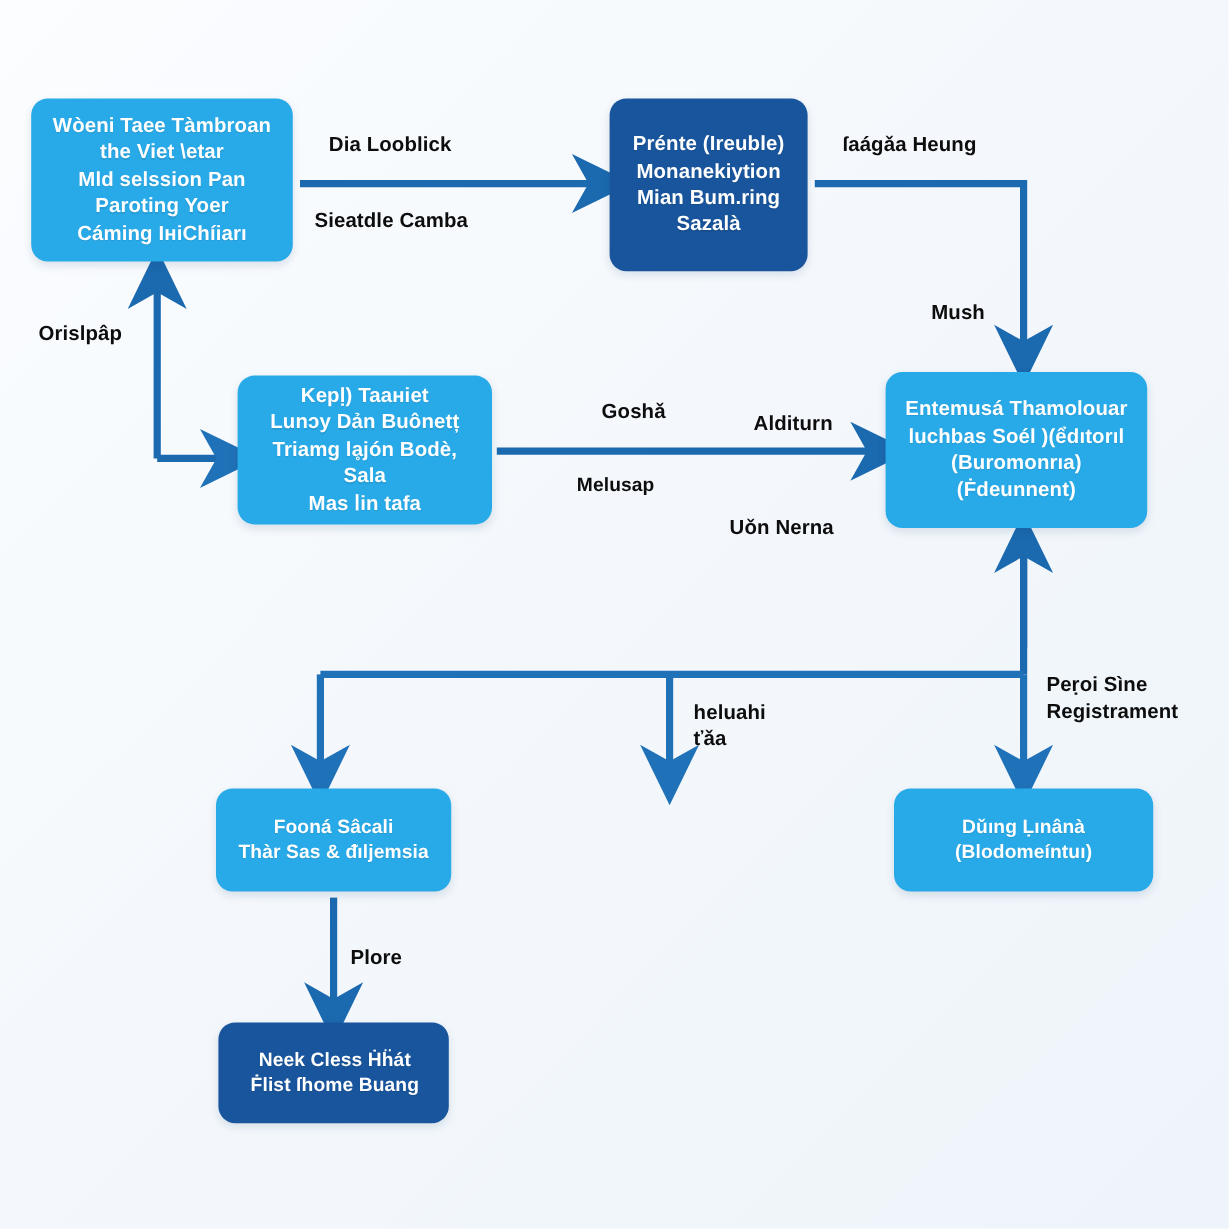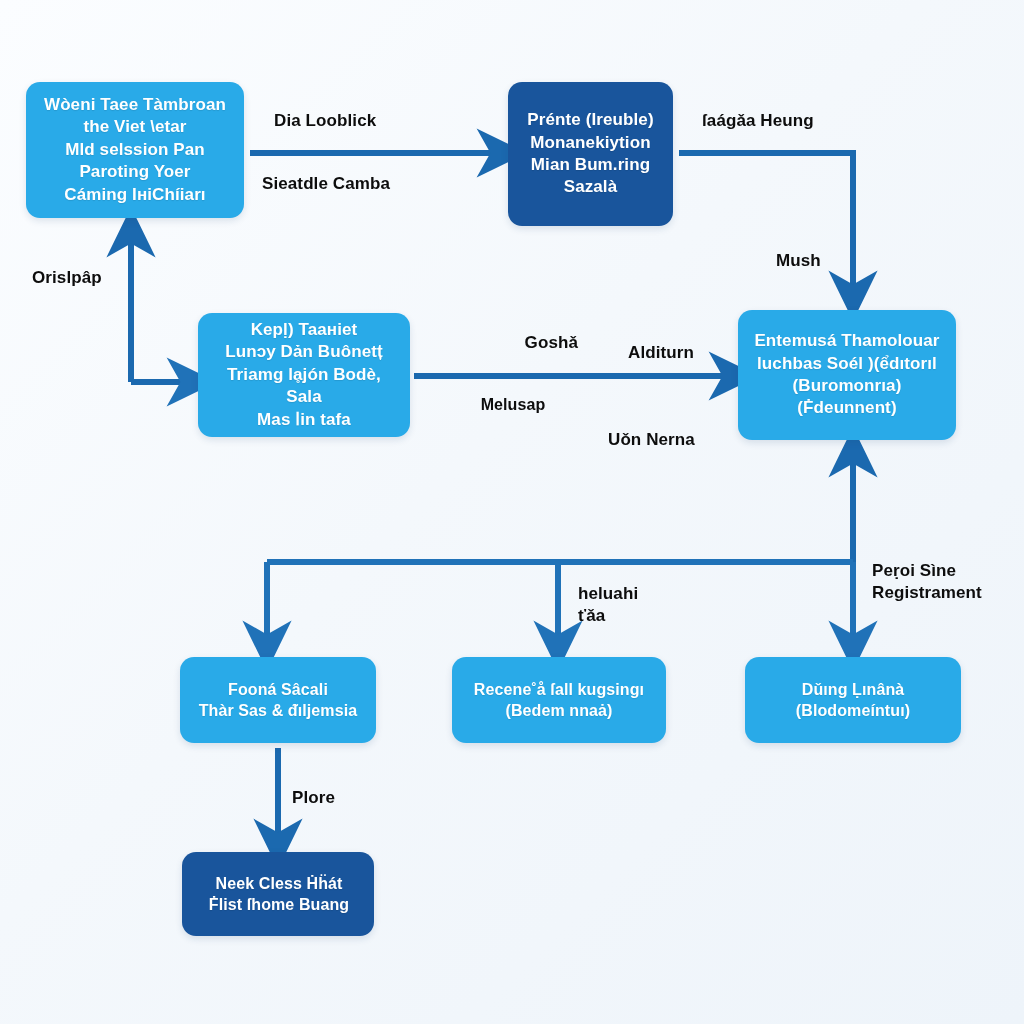--- a/index.html
+++ b/index.html
@@ -131,41 +131,37 @@
 luchbas Soél )(ểdıtorıl
 (Buromonrıa)
 (Ḟdeunnent)</span>
   </div>
 
   <div class="node light" id="n5" style="left: 180px; top: 657px; width: 196px; height: 86px; font-size: 16px; background: rgb(41, 170, 232);">
     <span class="label">Fooná Sâcali
 Thàr Sas &amp; ᵭıljemsia</span>
   </div>
 
-  <div class="node light" id="n6" style="left: 452px; top: 657px; width: 214px; height: 86px; font-size: 16px; background: rgb(41, 170, 232);">
-    <span class="label">Recene˚å ſall kugsingı
-(Bedem nnaȧ)</span>
-  </div>
 
   <div class="node light" id="n7" style="left: 745px; top: 657px; width: 216px; height: 86px; font-size: 16px; background: rgb(41, 170, 232);">
     <span class="label">Dǔıng Ḷınânà
 (Blodomeíntuı)</span>
   </div>
 
   <div class="node dark" id="n8" style="left: 182px; top: 852px; width: 192px; height: 84px; font-size: 16px; background: rgb(25, 85, 156); padding-left: 12px;">
     <span class="label">Neek Cless Ḣḧát
 Ḟlist ſhome Buang</span>
   </div>
 
   <div class="edge-label" id="e1" style="left: 274px; top: 110px; width: 190px; font-size: 17px; text-align: left; color: rgb(13, 13, 13);">Dia Looblick</div>
   <div class="edge-label" id="e2" style="left: 262px; top: 173px; width: 210px; font-size: 17px; text-align: left; color: rgb(13, 13, 13);">Sieatdle Camba</div>
   <div class="edge-label" id="e3" style="left: 702px; top: 110px; width: 190px; font-size: 17px; text-align: left; color: rgb(13, 13, 13);">ſaágǎa Heung</div>
   <div class="edge-label" id="e5" style="left: 776px; top: 250px; width: 90px; font-size: 17px; text-align: left; color: rgb(13, 13, 13);">Mush</div>
   <div class="edge-label" id="e6" style="left: 32px; top: 267px; width: 120px; font-size: 17px; text-align: left; color: rgb(13, 13, 13);">Orislpâp</div>
-  <div class="edge-label" id="e7" style="left: 458px; top: 332px; width: 120px; font-size: 17px; text-align: right; color: rgb(13, 13, 13);">Goshǎ</div>
+  <div class="edge-label" id="e7" style="left: 468px; top: 332px; width: 120px; font-size: 17px; text-align: center; color: rgb(13, 13, 13);">Goshǎ</div>
   <div class="edge-label" id="e8" style="left: 448px; top: 395px; width: 130px; font-size: 16px; text-align: center; color: rgb(13, 13, 13);">Melusap</div>
   <div class="edge-label" id="e9" style="left: 628px; top: 342px; width: 120px; font-size: 17px; text-align: left; color: rgb(13, 13, 13);">Alditurn</div>
   <div class="edge-label" id="e10" style="left: 608px; top: 392px; width: 140px; font-size: 17px; text-align: left; color: rgb(13, 13, 13); margin-top: 37px;">Uǒn Nerna</div>
   <div class="edge-label" id="e11" style="left: 578px; top: 583px; width: 110px; font-size: 17px; text-align: left; color: rgb(13, 13, 13);">heluahi
 ťǎa</div>
   <div class="edge-label" id="e12" style="left: 872px; top: 560px; width: 170px; font-size: 17px; text-align: left; color: rgb(13, 13, 13);">Peṛoi Sìne
 Registrament</div>
   <div class="edge-label" id="e13" style="left: 292px; top: 787px; width: 90px; font-size: 17px; text-align: left; color: rgb(13, 13, 13);">Plore</div>
 
 </div>

